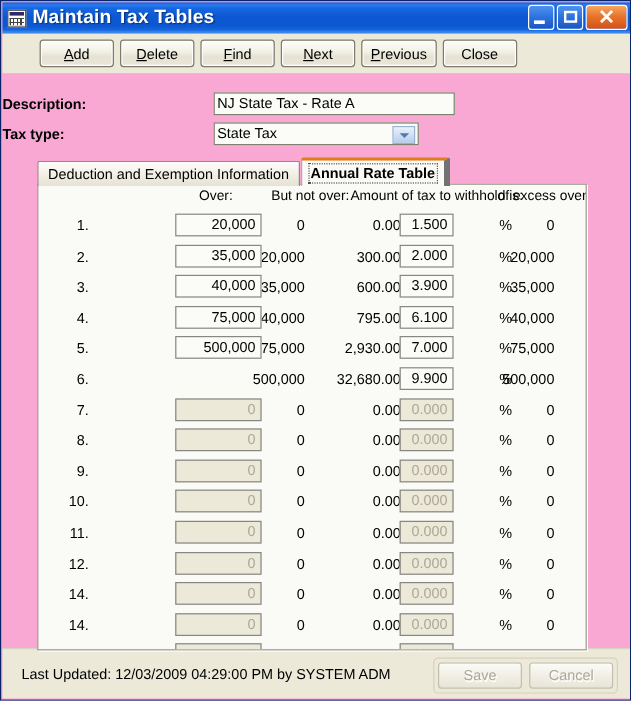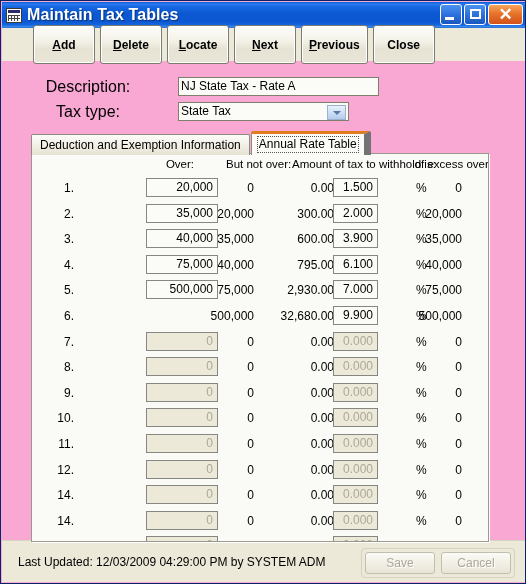--- a/index.html
+++ b/index.html
@@ -116,56 +116,56 @@
     left: 1px; top: 27px;
     width: 524px;
     height: 33px;
     background: #ECE9D8;
     display: flex;
     align-items: center;
     padding-left: 31px;
     box-sizing: border-box;
   }
   .tb-btn {
-    height: 39px;
+    height: 23px;
     min-width: 62px;
     margin-right: 5px;
     box-sizing: border-box;
     background: linear-gradient(to bottom, #FDFDFB 0%, #F3F1E6 42%, #E6E3D4 62%, #E9E6D9 100%);
     border: 1px solid #7B7B6E;
     border-radius: 3px;
     color: #000;
     font-size: 12px;
     display: flex;
     align-items: center;
     justify-content: center;
     padding: 0 7px;
     box-shadow: inset 0 0 0 1px #ffffff;
     font-family: "Liberation Sans", sans-serif;
-    font-weight: bold;
   }
   .tb-btn u { text-underline-offset: 1px; }
 
   
   .form-area {
     position: absolute;
     left: 1px; top: 62px;
     width: 524px;
     height: 62px;
   }
   .field-row {
     position: absolute;
     display: flex;
     align-items: center;
   }
   .field-label {
-    font-size: 16px;
-    color: #000;
-    text-align: center;
+    font-size: 12px;
+    color: #000;
+    text-align: left;
     margin-right: 4px;
+    font-weight: bold;
   }
   .textbox {
     box-sizing: border-box;
     border: 1px solid #7F7F6E;
     background: #FBFBF7;
     font-size: 12px;
     color: #000;
     padding: 0 2px;
     line-height: 17px;
     height: 19px;
@@ -216,24 +216,25 @@
     border-bottom: none;
     border-radius: 2px 2px 0 0;
     margin-right: 1px;
     font-family: "Liberation Sans", sans-serif;
   }
   .tab.active {
     height: 24px;
     background: #FAFAF6;
     border-top: 3px solid #E07B1E;
     border-left: 1px solid #8C8C80;
-    border-right: 7px solid #737373;
+    border-right: 5px solid #737373;
     position: relative;
     z-index: 4;
     padding: 0 7px;
+    font-weight: bold;
   }
   .tab.active .tab-label {
     outline: 1px dotted #555;
     outline-offset: 1px;
     line-height: 13px;
   }
 
   
   .panel {
     position: absolute;
@@ -368,21 +369,21 @@
   </div>
 
   <div class="toolbar">
     <div class="tb-btn">
         <span><u>A</u>dd</span>
       </div>
     <div class="tb-btn">
         <span><u>D</u>elete</span>
       </div>
     <div class="tb-btn">
-        <span><u>L</u>ocate</span>
+        <span><u>F</u>ind</span>
       </div>
     <div class="tb-btn">
         <span><u>N</u>ext</span>
       </div>
     <div class="tb-btn">
         <span><u>P</u>revious</span>
       </div>
     <div class="tb-btn">
         <span>Close</span>
       </div>

